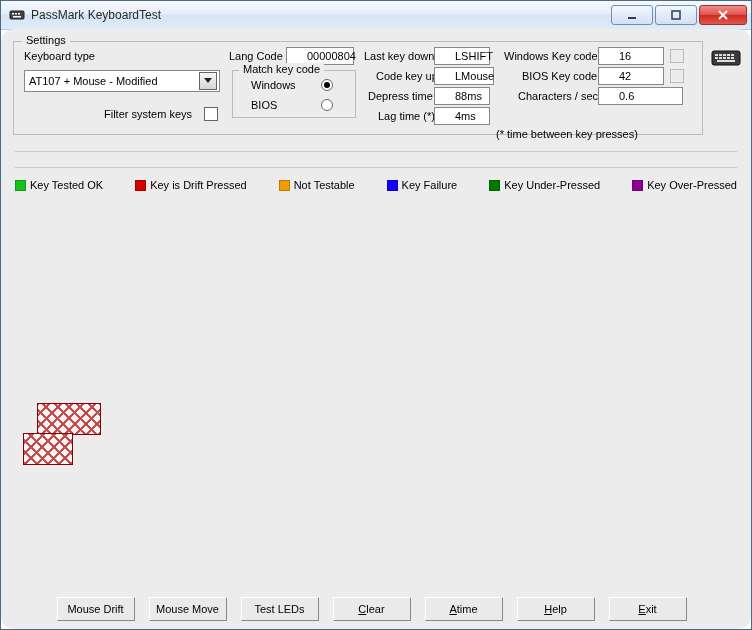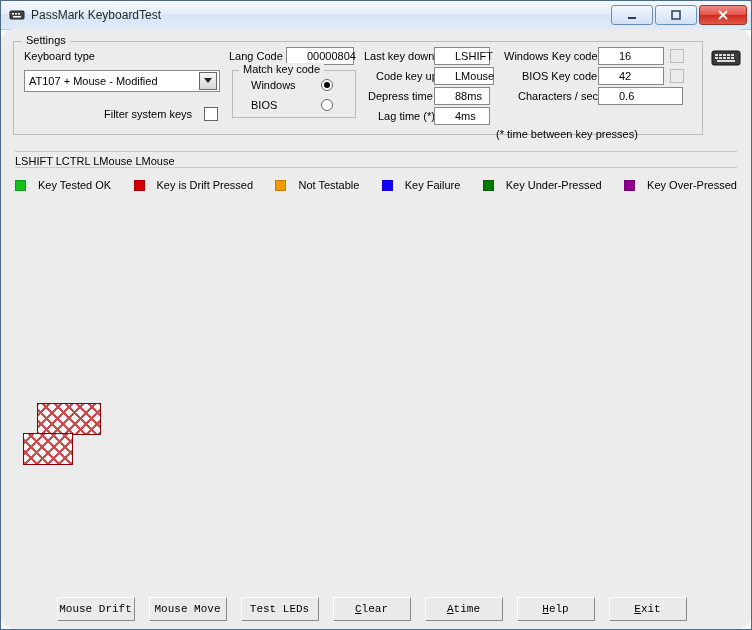--- a/index.html
+++ b/index.html
@@ -28,27 +28,27 @@
   .radio { width:12px; height:12px; border:1px solid #666; border-radius:50%; background:#fff; display:inline-flex; align-items:center; justify-content:center; box-sizing:border-box; }
   .radio .dot { width:6px; height:6px; background:#000; border-radius:50%; }
 
   .kbd-icon { position:absolute; top:16px; right:10px; }
 
   .history-label { position:absolute; left:14px; top:126px; font-size:11px; }
   .divider { position:absolute; left:14px; right:14px; top:122px; height:1px; background:#c9c9c9; }
   .divider2 { position:absolute; left:14px; right:14px; top:138px; height:1px; background:#c9c9c9; }
 
   .legend-row { position:absolute; left:14px; right:14px; top:148px; height:16px; display:flex; align-items:center; justify-content:space-between; font-size:11px; }
-  .leg-item { display:flex; align-items:center; gap:12px; }
+  .leg-item { display:flex; align-items:center; gap:4px; }
   .swatch { width:9px; height:9px; border:1px solid rgba(0,0,0,0.2); }
 
   .key-area { position:absolute; left:14px; right:14px; top:170px; bottom:46px; }
   .pressed-key { position:absolute; border:1px solid #8b0000; background-image: repeating-linear-gradient(45deg,#c94a4a 0 2px, transparent 2px 8px), repeating-linear-gradient(-45deg,#c94a4a 0 2px, transparent 2px 8px); background-color:#f5f5f5; }
 
-  .button-row { position:absolute; left:0; right:9px; bottom:8px; display:flex; justify-content:center; gap:14px;font-family:Liberation Mono, monospace; }
+  .button-row { position:absolute; left:0; right:9px; bottom:8px; display:flex; justify-content:center; gap:14px; }
   .btn3d { width:76px; height:22px; border:1px solid #888; border-top-color:#fff; border-left-color:#fff; background:#eaeaea; font-size:11px; display:flex; align-items:center; justify-content:center; }
   .btn3d u { text-decoration:underline; }
 </style>
 </head>
 <body>
 
 <div class="window">
   <div class="titlebar">
     <span class="app-icon">
       <svg width="16" height="16" viewBox="0 0 16 16">
@@ -147,21 +147,20 @@
           <rect x="4" y="12" width="3" height="2" fill="#ddd"></rect>
           <rect x="8" y="12" width="3" height="2" fill="#ddd"></rect>
           <rect x="12" y="12" width="3" height="2" fill="#ddd"></rect>
           <rect x="16" y="12" width="3" height="2" fill="#ddd"></rect>
           <rect x="20" y="12" width="3" height="2" fill="#ddd"></rect>
           <rect x="6" y="15" width="18" height="2" fill="#ddd"></rect>
         </svg>
     </span>
 
     <div class="divider"></div>
-    <span class="history-label">LSHIFT LCTRL LMouse LMouse</span>
     <div class="divider2"></div>
 
     <div class="legend-row">
       <span class="leg-item">
           <span class="swatch" style="background:#16c21a"></span>
           <span>Key Tested OK</span>
         </span>
       <span class="leg-item">
           <span class="swatch" style="background:#d70000"></span>
           <span>Key is Drift Pressed</span>

